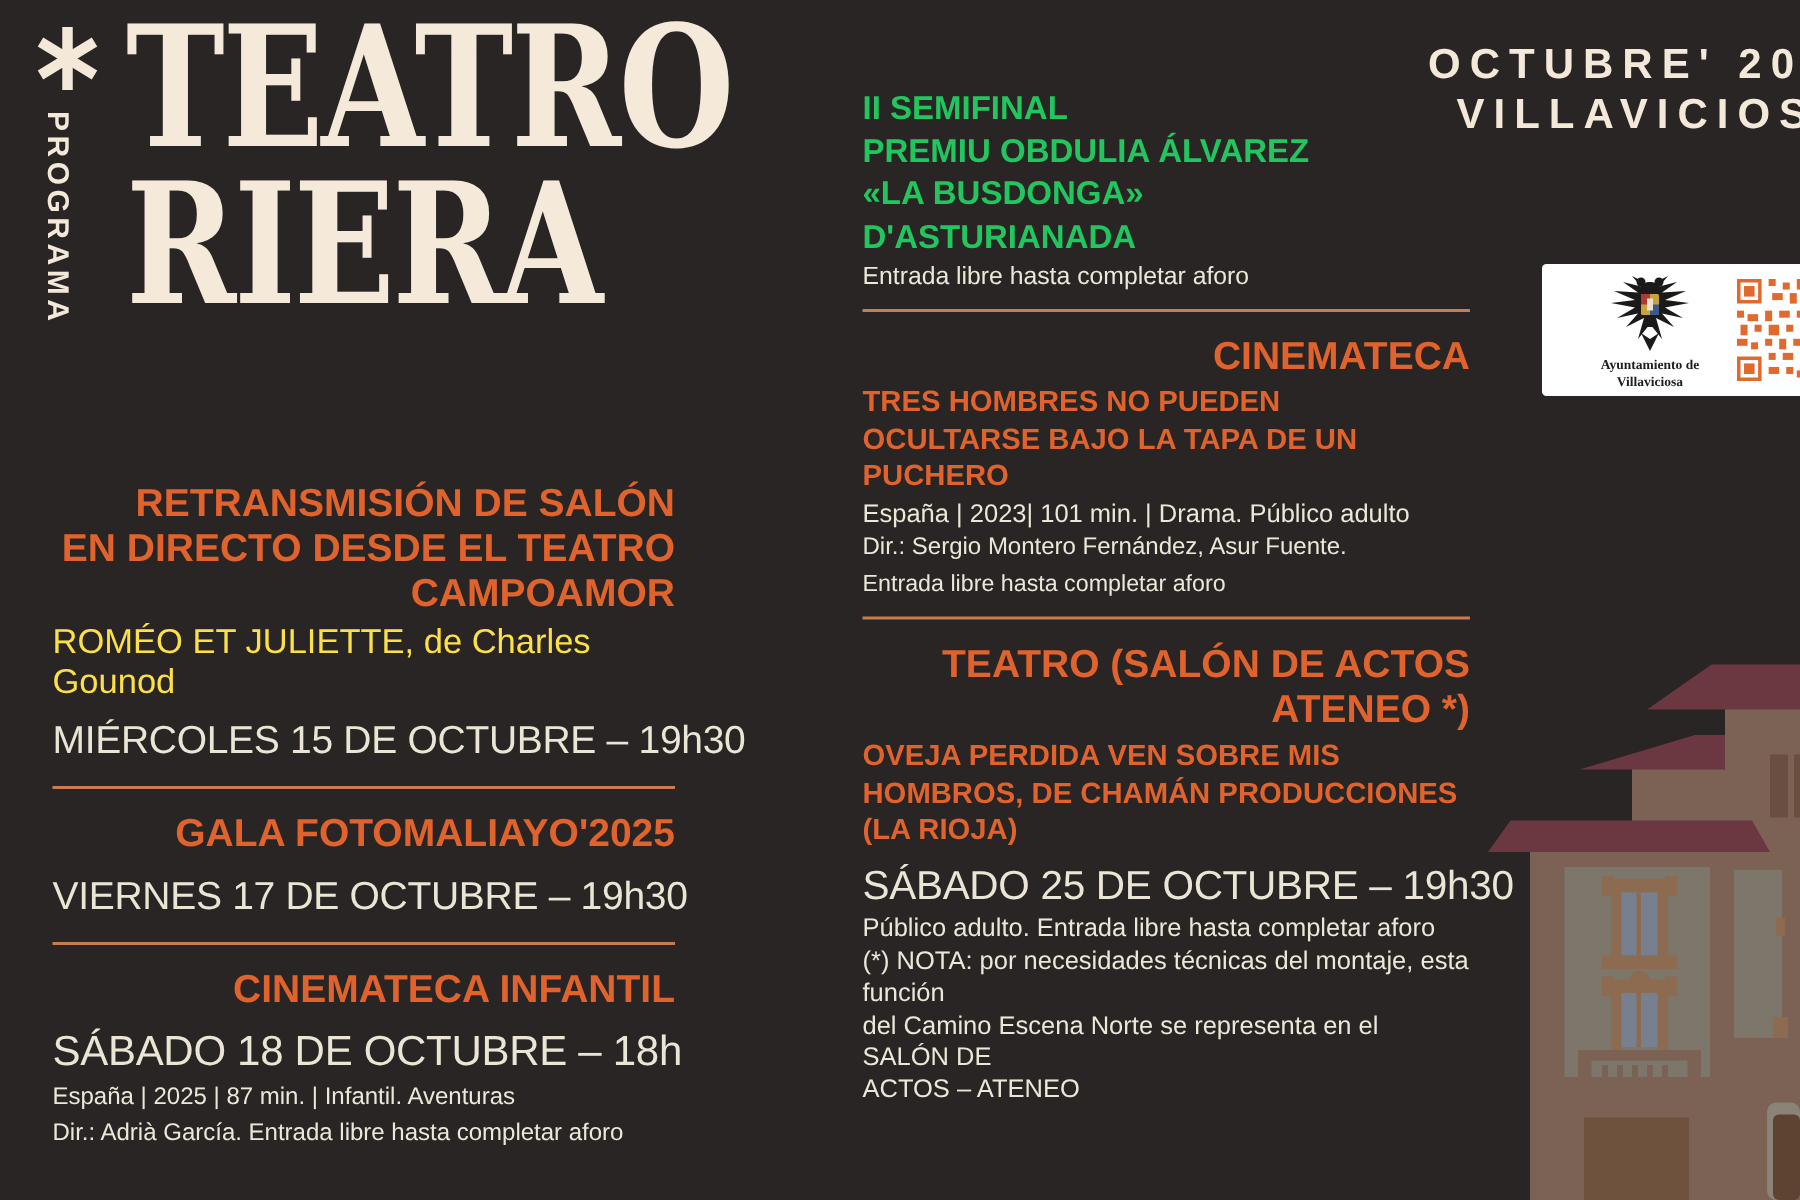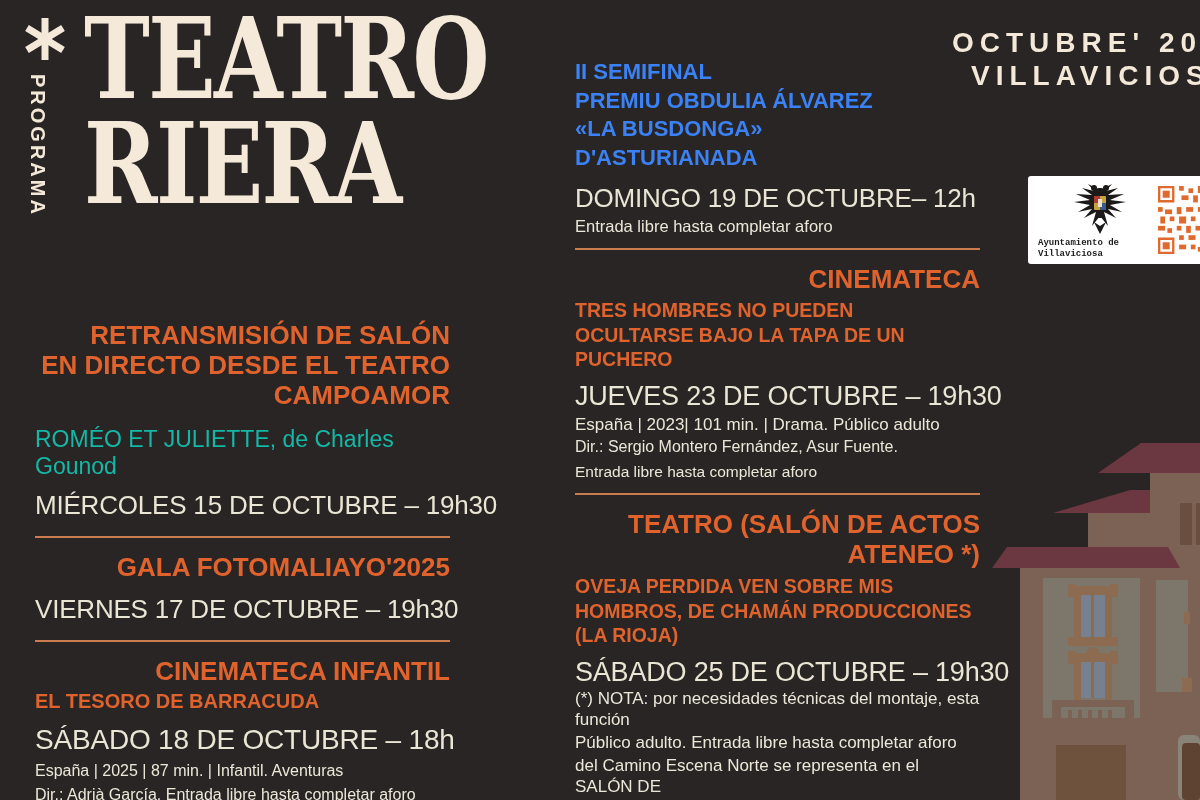--- a/index.html
+++ b/index.html
@@ -29,31 +29,31 @@
     font-weight:bold;font-size:28px;letter-spacing:6px;line-height:1.18;white-space:nowrap;
   }
   .topright .city{margin-left:19px;}
   
   .sponsor{
     position:absolute;left:1028px;top:176px;width:204px;height:88px;
     background:#ffffff;border-radius:3px;
   }
   .crest{position:absolute;left:40px;top:6px;width:64px;height:54px;}
   .sponsor-caption{
-    position:absolute;left:10px;top:62px;width:124px;text-align:left;
-    font-family:Liberation Mono, monospace;font-weight:bold;font-size:9px;
+    position:absolute;left:10px;top:62px;width:124px;text-align:center;
+    font-family:Liberation Serif, serif;font-weight:bold;font-size:9px;
     color:#1d1d1d;line-height:1.25;
   }
   .qr{position:absolute;left:130px;top:10px;width:68px;height:68px;}
   
   .col-left{position:absolute;left:35px;top:320px;width:415px;}
   .col-mid{position:absolute;left:575px;top:58px;width:405px;}
   .cat{color:#e0632d;font-weight:bold;font-size:26px;line-height:1.16;text-align:right;}
-  .cat-mid{color:#3b82f6;font-weight:bold;font-size:22px;line-height:1.3;}
-  .subtitle{color:#14b8a6;font-size:23px;font-weight:500;margin-top:16px;line-height:1.15;}
+  .cat-mid{color:#22c55e;font-weight:bold;font-size:22px;line-height:1.3;}
+  .subtitle{color:#fde047;font-size:23px;font-weight:500;margin-top:4px;line-height:1.15;}
   .subtitle-bold{color:#e0632d;font-weight:bold;font-size:20px;margin-top:3px;line-height:1.2;}
   .subtitle-bold-mid{color:#e0632d;font-weight:bold;font-size:19.5px;line-height:1.26;margin-top:4px;}
   .date{color:#eae5d4;font-size:26px;margin-top:11px;letter-spacing:-0.2px;white-space:nowrap;}
   .date-mid{color:#eae5d4;font-size:27px;margin-top:9px;letter-spacing:-0.2px;white-space:nowrap;}
   .meta{color:#ece7d9;font-size:16px;line-height:1.32;margin-top:3px;}
   .meta-sm{color:#ece7d9;font-size:16px;line-height:1.42;}
   .divider{border:none;height:2px;background:#c97c50;margin:15px 0 0 0;width:100%;}
   .sec{margin-top:0;}
   .mt14{margin-top:14px;}
   
@@ -217,70 +217,67 @@
     </div>
 
     <div class="sec mt14">
       <div class="cat">GALA FOTOMALIAYO'2025</div>
       <div class="date">VIERNES 17 DE OCTUBRE – 19h30</div>
       <div class="divider"></div>
     </div>
 
     <div class="sec mt14">
       <div class="cat">CINEMATECA INFANTIL</div>
-      <div class="subtitle-bold">EL TESORO DE BARRACUDA</div>
       <div class="date" style="font-size:28px;">SÁBADO 18 DE OCTUBRE – 18h</div>
       <div class="meta" style="margin-top:4px;">España | 2025 | 87 min. | Infantil. Aventuras</div>
       <div class="meta">Dir.: Adrià García. Entrada libre hasta completar aforo</div>
 
     </div>
 
   </div>
 
   <div class="col-mid">
 
     <div class="sec">
       <div class="cat-mid">
         <div>II SEMIFINAL</div>
         <div>PREMIU OBDULIA ÁLVAREZ</div>
         <div>«LA BUSDONGA»</div>
         <div>D'ASTURIANADA</div>
       </div>
-      <div class="date">DOMINGO 19 DE OCTUBRE– 12h</div>
       <div class="meta" style="font-size:16.5px;margin-top:2px;">Entrada libre hasta completar aforo</div>
       <div class="divider" style="margin-top:10px;"></div>
     </div>
 
     <div class="sec mt14">
       <div class="cat">CINEMATECA</div>
       <div class="subtitle-bold-mid">
         <div>TRES HOMBRES NO PUEDEN</div>
         <div>OCULTARSE BAJO LA TAPA DE UN</div>
         <div>PUCHERO</div>
       </div>
-      <div class="date-mid">JUEVES 23 DE OCTUBRE – 19h30</div>
       <div class="meta" style="font-size:17px;margin-top:2px;">España | 2023| 101 min. | Drama. Público adulto</div>
       <div class="meta-sm">Dir.: Sergio Montero Fernández, Asur Fuente.</div>
       <div class="meta" style="font-size:15.5px;margin-top:3px;">Entrada libre hasta completar aforo</div>
       <div class="divider" style="margin-top:10px;"></div>
     </div>
 
     <div class="sec mt14">
       <div class="cat" style="line-height:1.18;">
         <div>TEATRO (SALÓN DE ACTOS</div>
         <div>ATENEO *)</div>
       </div>
       <div class="subtitle-bold-mid">
         <div>OVEJA PERDIDA VEN SOBRE MIS</div>
         <div>HOMBROS, DE CHAMÁN PRODUCCIONES</div>
         <div>(LA RIOJA)</div>
       </div>
       <div class="date-mid">SÁBADO 25 DE OCTUBRE – 19h30</div>
+      <div class="meta" style="font-size:17px;margin-top:2px;">Público adulto. Entrada libre hasta completar aforo</div>
       <div class="meta" style="font-size:17px;margin-top:0;line-height:1.25;">(*) NOTA: por necesidades técnicas del montaje, esta función</div>
-      <div class="meta" style="font-size:17px;margin-top:2px;">Público adulto. Entrada libre hasta completar aforo</div>
       <div class="meta" style="font-size:17px;margin-top:0;line-height:1.25;">del Camino Escena Norte se representa en el SALÓN DE</div>
       <div class="meta" style="font-size:17px;margin-top:0;line-height:1.25;">ACTOS – ATENEO</div>
 
     </div>
 
   </div>
 
 </div>
 
 </body></html>

